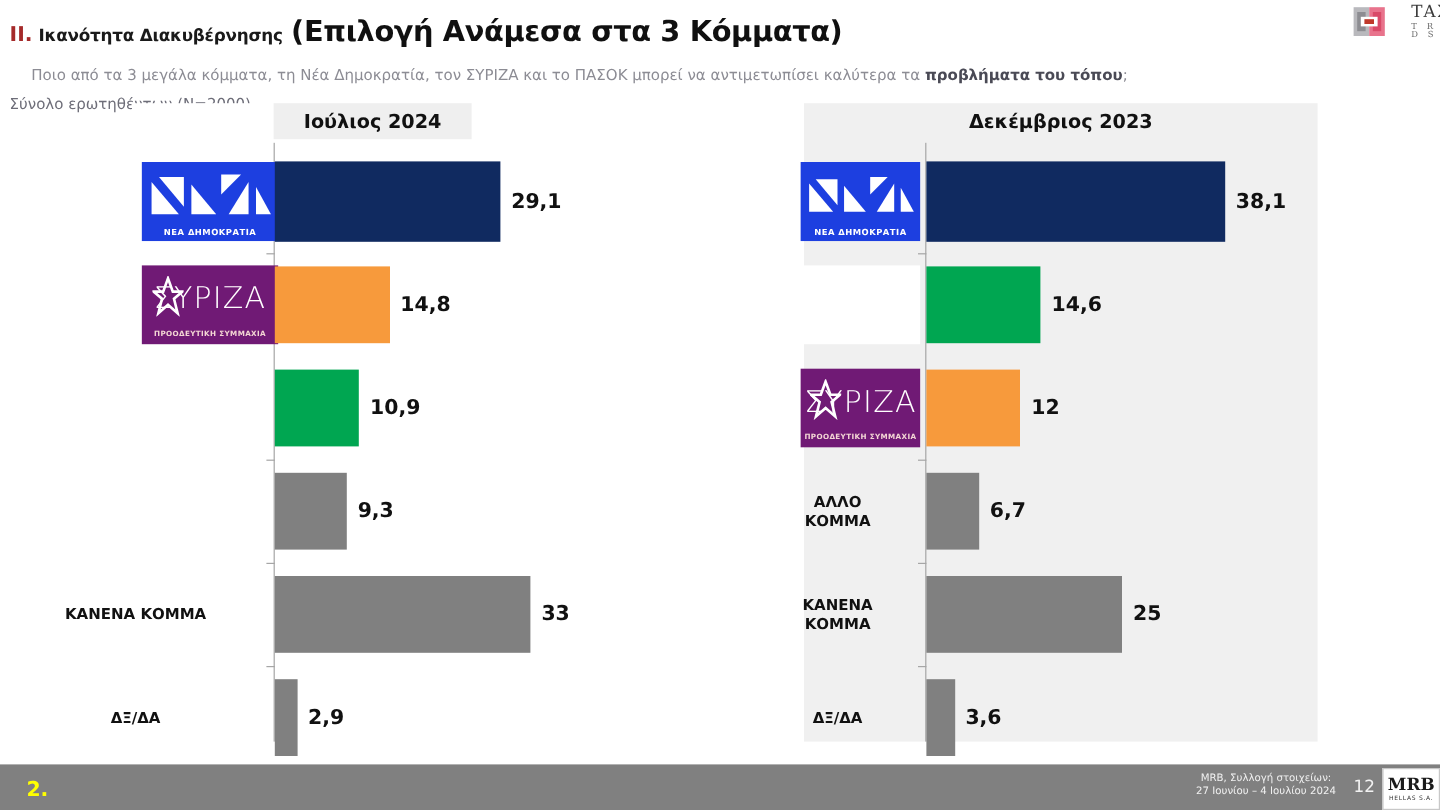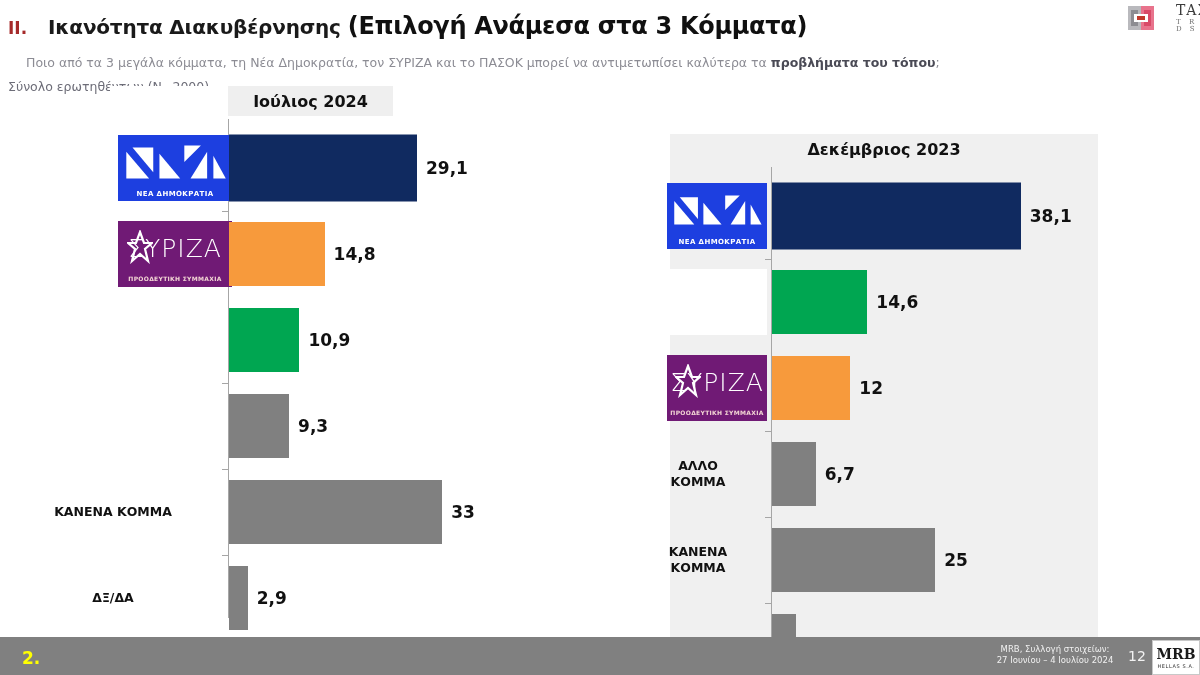--- a/index.html
+++ b/index.html
@@ -39,41 +39,41 @@
   }
 
   .title-row{
     position:absolute;left:8px;top:12px;
     display:flex;align-items:baseline;white-space:nowrap;
   }
   .title-num{
     font-size:17px;font-weight:bold;color:#a52a2a;margin-right:5px;
   }
   .title-a{
-    font-size:20px;font-weight:bold;color:#1a1a1a;letter-spacing:-0.2px;margin-left:16px;
+    font-size:14px;font-weight:bold;color:#1a1a1a;letter-spacing:-0.2px;
   }
   .title-b{
     font-size:24px;font-weight:bold;color:#101010;margin-left:7px;letter-spacing:-0.3px;
   }
 
   .subtitle{
     position:absolute;left:8px;top:55px;
     font-size:12.5px;color:#8c8c94;white-space:nowrap;margin-left:18px;
   }
   .subtitle b{color:#4a4a55;font-weight:bold;}
 
   .sample{
     position:absolute;left:8px;top:79px;
     font-size:12.5px;color:#6d6d78;white-space:nowrap;
   }
 
   
   .panel{position:absolute;top:86px;}
   .panel-left{left:110px;width:515px;height:532px;background:#ffffff;}
-  .panel-right{left:670px;width:428px;height:532px;background:#f0f0f0;margin-top:48px;}
+  .panel-right{left:670px;width:428px;height:532px;background:#f0f0f0;}
 
   .panel-head{
     position:absolute;top:0;height:30px;
     background:#efefef;display:flex;align-items:center;justify-content:center;
     font-size:16px;font-weight:bold;color:#111;
   }
   .head-left{left:118px;width:165px;}
   .head-right{left:0;width:428px;background:transparent;}
 
   .plot{position:absolute;top:33px;left:0;right:0;bottom:0;}

